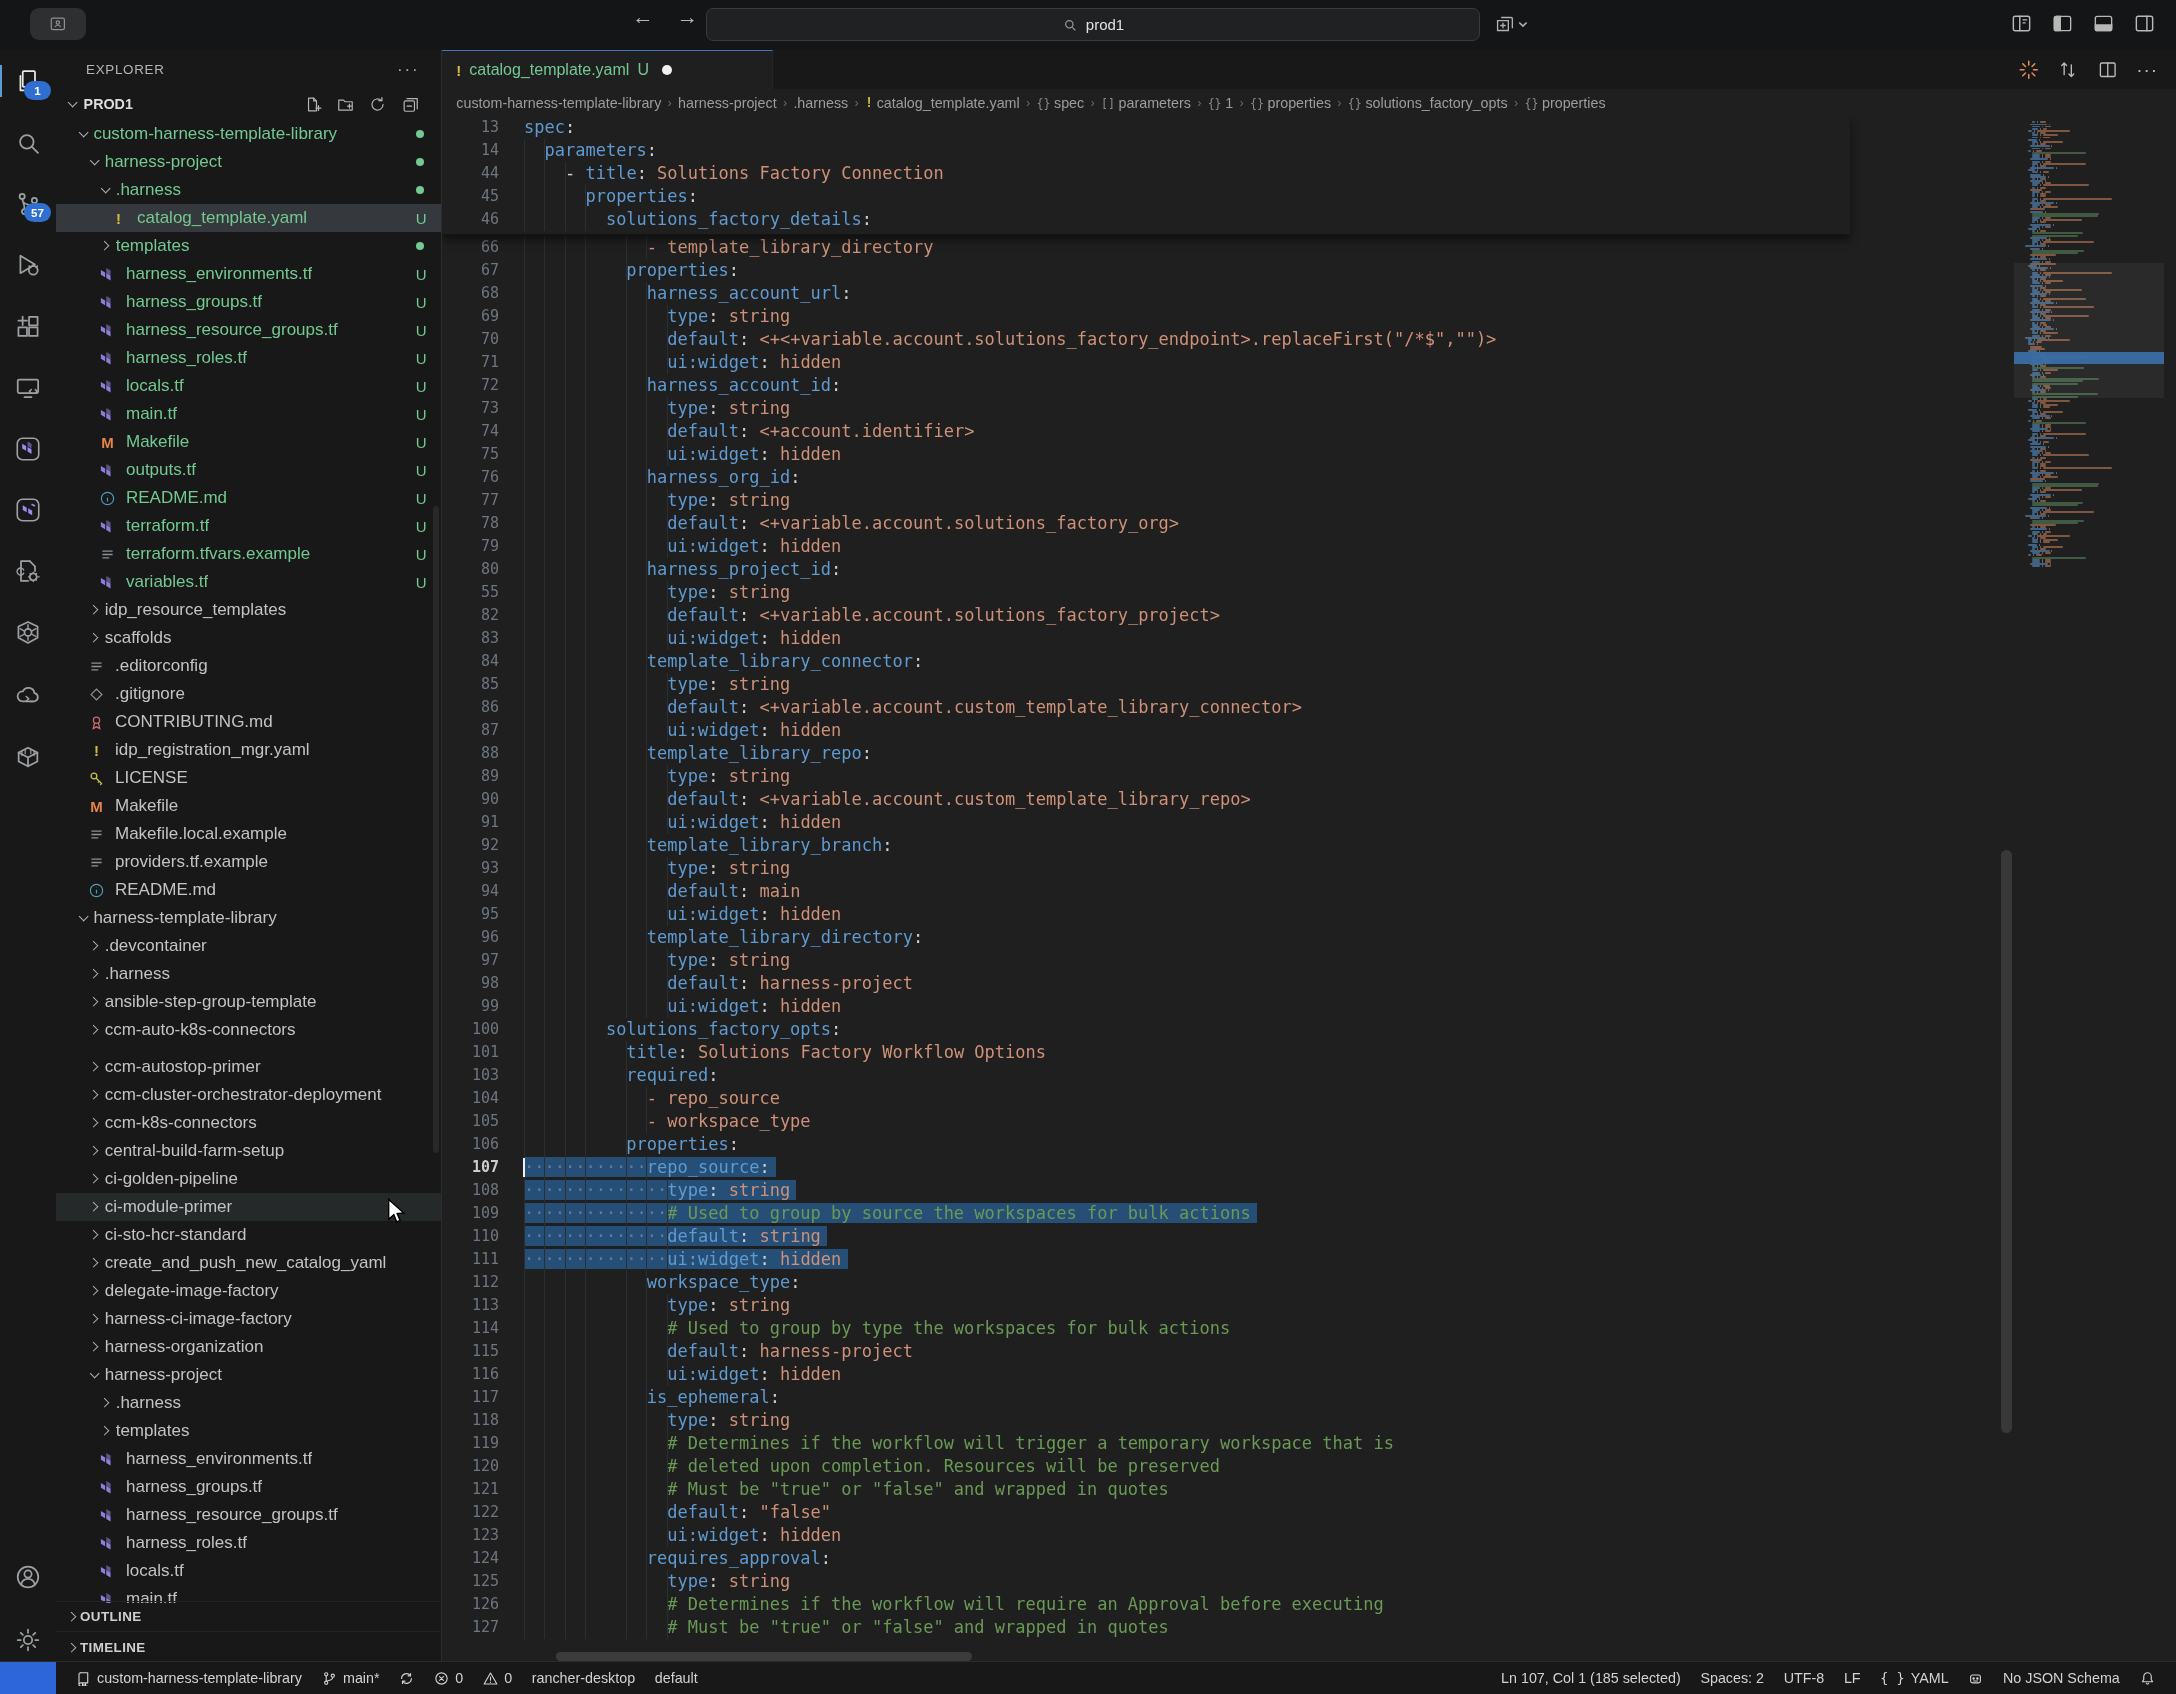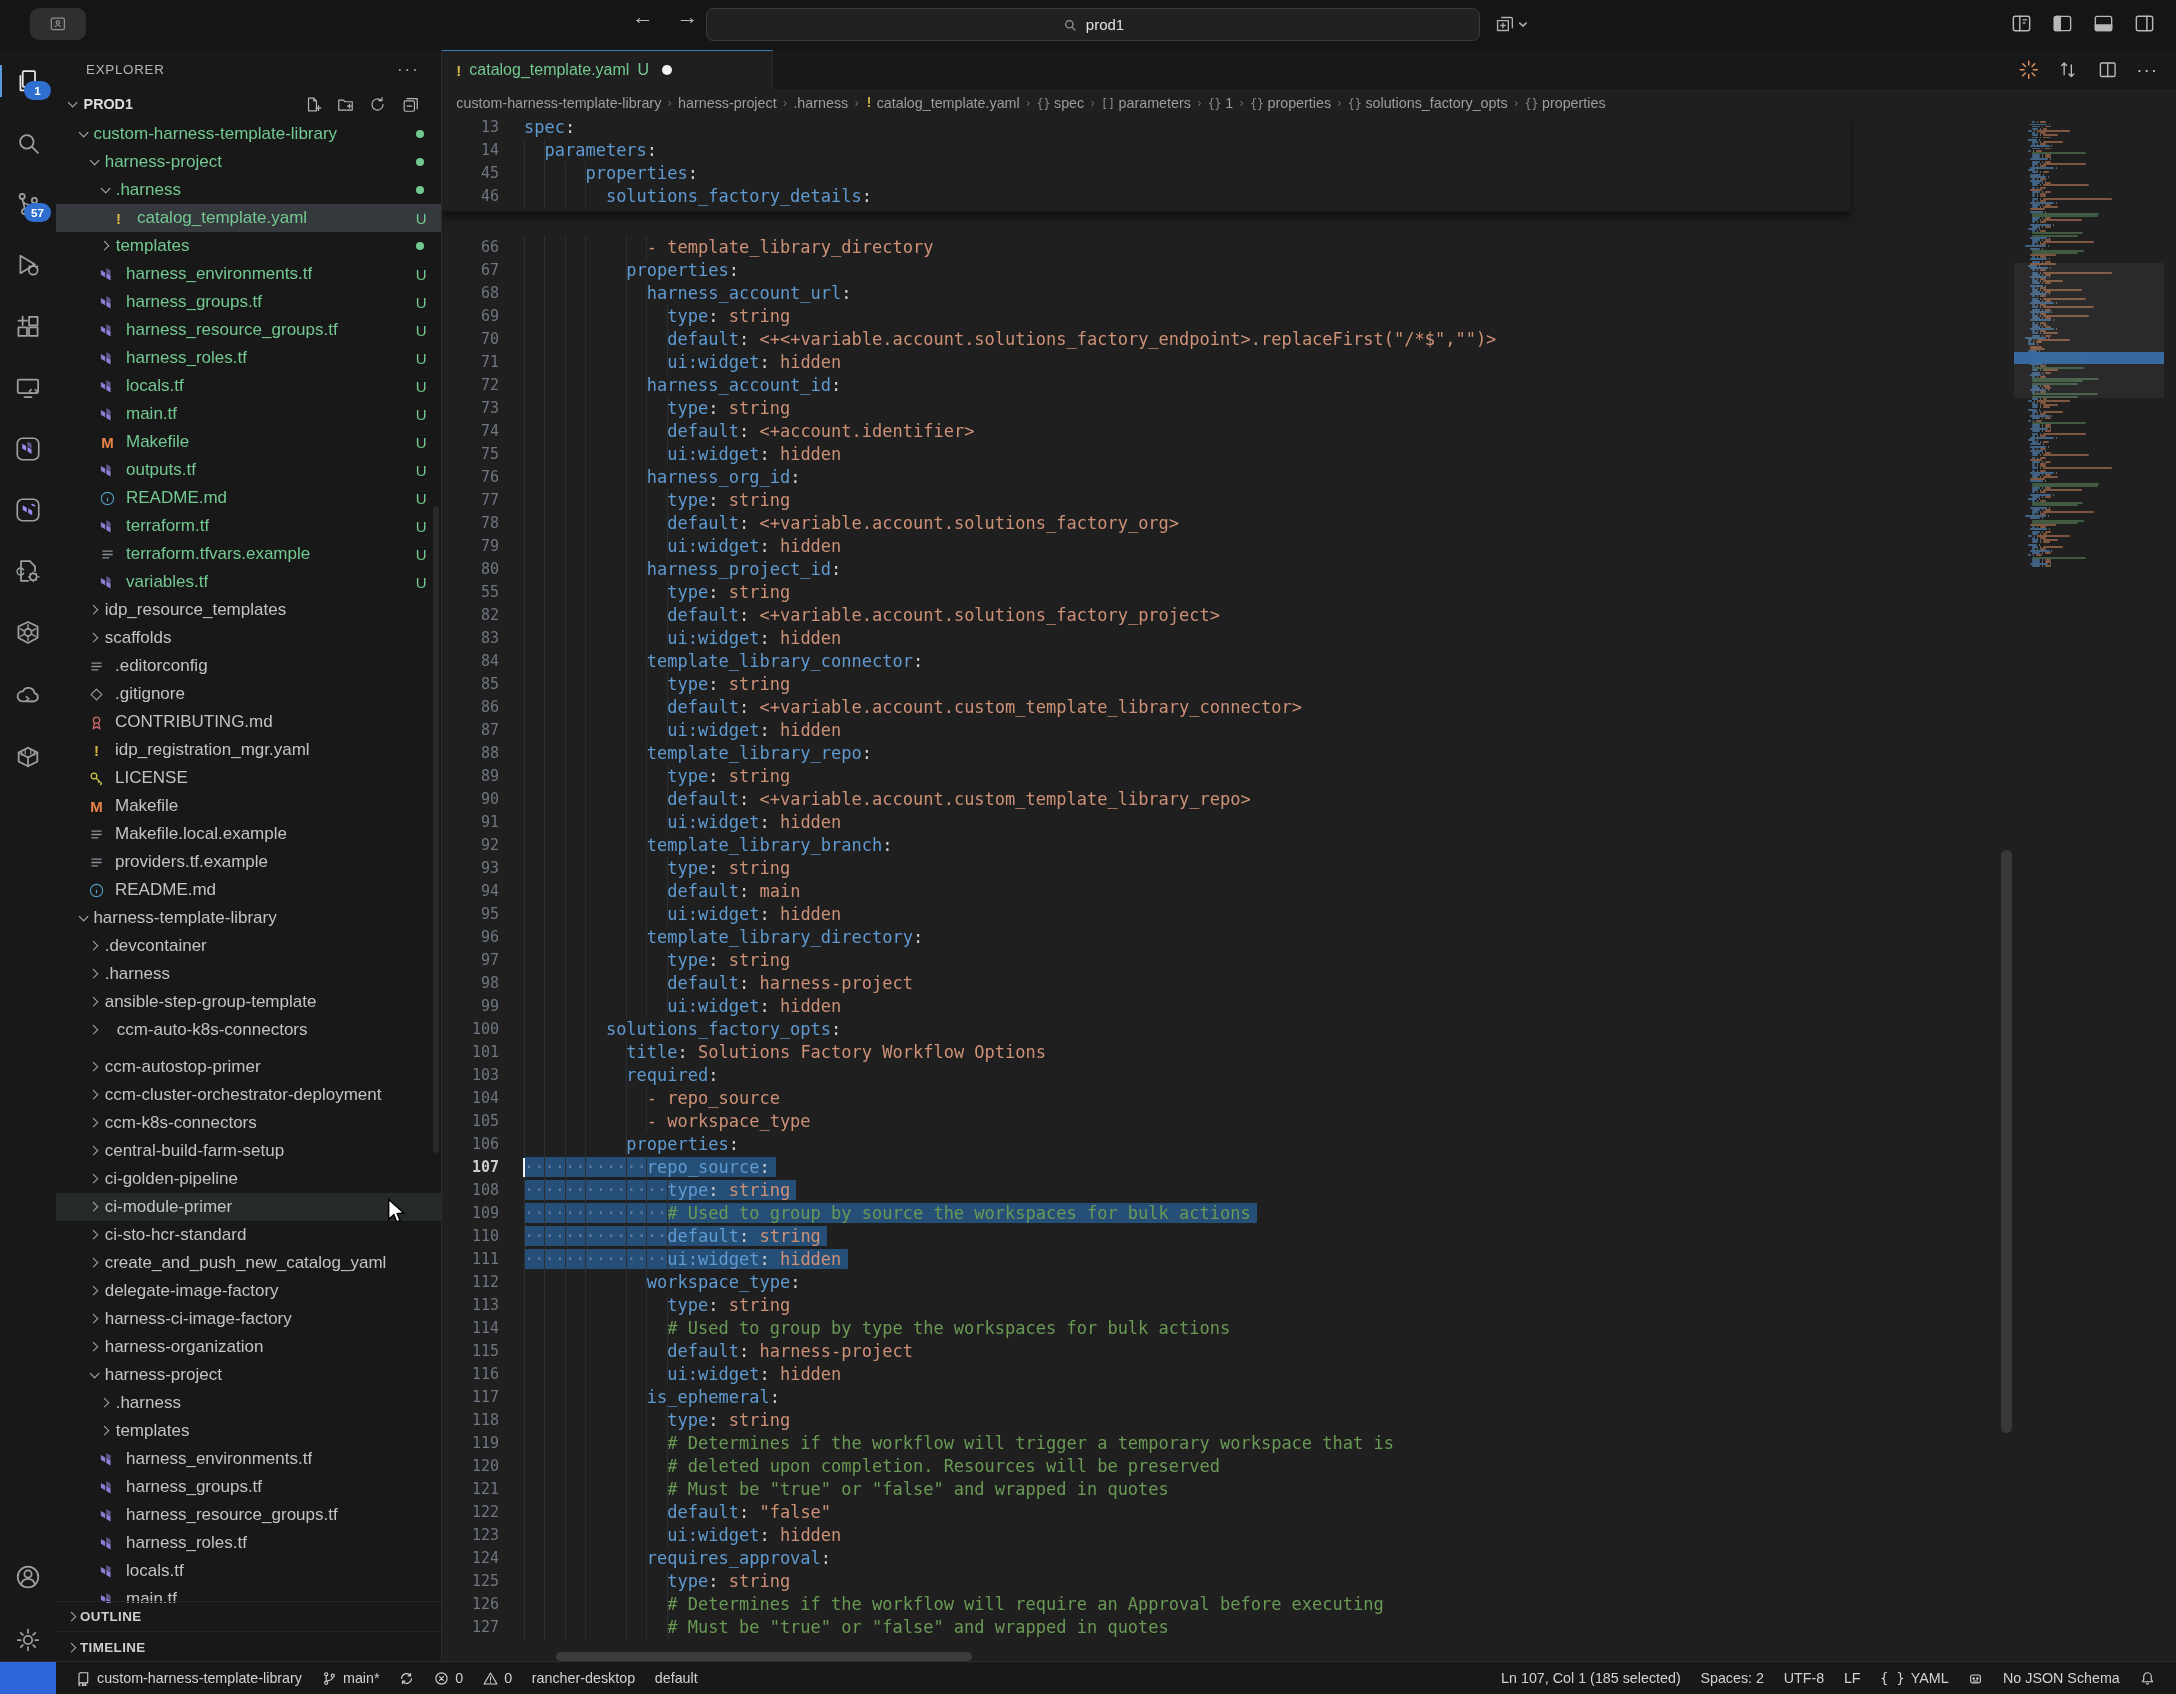--- a/index.html
+++ b/index.html
@@ -595,21 +595,21 @@
             <i></i>
           </span>
           <span class="tlabel">.harness</span>
         </div>
         <div class="trow" style="padding-left: 31px;">
           <span class="chev right">
             <i></i>
           </span>
           <span class="tlabel">ansible-step-group-template</span>
         </div>
-        <div class="trow" style="padding-left: 31px; gap: 12px;">
+        <div class="trow" style="padding-left: 31px;">
           <span class="chev right">
             <i></i>
           </span>
           <span class="tlabel">ccm-auto-k8s-connectors</span>
         </div>
         <div class="trow" style="padding-left: 31px; margin-top: 9px;">
           <span class="chev right">
             <i></i>
           </span>
           <span class="tlabel">ccm-autostop-primer</span>
@@ -919,20 +919,21 @@
           <div class="cl"><span class="ln">122</span><div class="lc"><span class="gd" style="width: 144px;"></span><span>              </span><span class="tk-k">default</span><span class="tk-p">:</span><span class="tk-v"> "false"</span></div></div>
           <div class="cl"><span class="ln">123</span><div class="lc"><span class="gd" style="width: 144px;"></span><span>              </span><span class="tk-k">ui:widget</span><span class="tk-p">:</span><span class="tk-v"> hidden</span></div></div>
           <div class="cl"><span class="ln">124</span><div class="lc"><span class="gd" style="width: 123px;"></span><span>            </span><span class="tk-k">requires_approval</span><span class="tk-p">:</span></div></div>
           <div class="cl"><span class="ln">125</span><div class="lc"><span class="gd" style="width: 144px;"></span><span>              </span><span class="tk-k">type</span><span class="tk-p">:</span><span class="tk-v"> string</span></div></div>
           <div class="cl"><span class="ln">126</span><div class="lc"><span class="gd" style="width: 144px;"></span><span>              </span><span class="tk-c"># Determines if the workflow will require an Approval before executing</span></div></div>
           <div class="cl"><span class="ln">127</span><div class="lc"><span class="gd" style="width: 144px;"></span><span>              </span><span class="tk-c"># Must be "true" or "false" and wrapped in quotes</span></div></div>
         </div>
       <div class="sticky" id="sticky">
           <div class="cl"><span class="ln">13</span><div class="lc"><span></span><span class="tk-k">spec</span><span class="tk-p">:</span></div></div>
           <div class="cl"><span class="ln">14</span><div class="lc"><span class="gd" style="width: 21px;"></span><span>  </span><span class="tk-k">parameters</span><span class="tk-p">:</span></div></div>
+          <div class="cl"><span class="ln">44</span><div class="lc"><span class="gd" style="width: 42px;"></span><span>    </span><span class="tk-p">- </span><span class="tk-k">title</span><span class="tk-p">:</span><span class="tk-v"> Solutions Factory Connection</span></div></div>
           <div class="cl"><span class="ln">45</span><div class="lc"><span class="gd" style="width: 62px;"></span><span>      </span><span class="tk-k">properties</span><span class="tk-p">:</span></div></div>
           <div class="cl"><span class="ln">46</span><div class="lc"><span class="gd" style="width: 83px;"></span><span>        </span><span class="tk-k">solutions_factory_details</span><span class="tk-p">:</span></div></div>
         </div>
       <div class="vthumb"></div>
       <div class="hthumb"></div>
     </div>
     <div class="minimap" id="minimap">
         <div class="mm-bar" style="top: 5.4px; left: 18px; width: 3.8px; background: rgb(77, 122, 165); opacity: 0.75;"></div>
         <div class="mm-bar" style="top: 5.4px; left: 23.6px; width: 0.9px; background: rgb(138, 138, 138); opacity: 0.75;"></div>
         <div class="mm-bar" style="top: 5.4px; left: 26px; width: 6.6px; background: rgb(160, 106, 76); opacity: 0.75;"></div>

